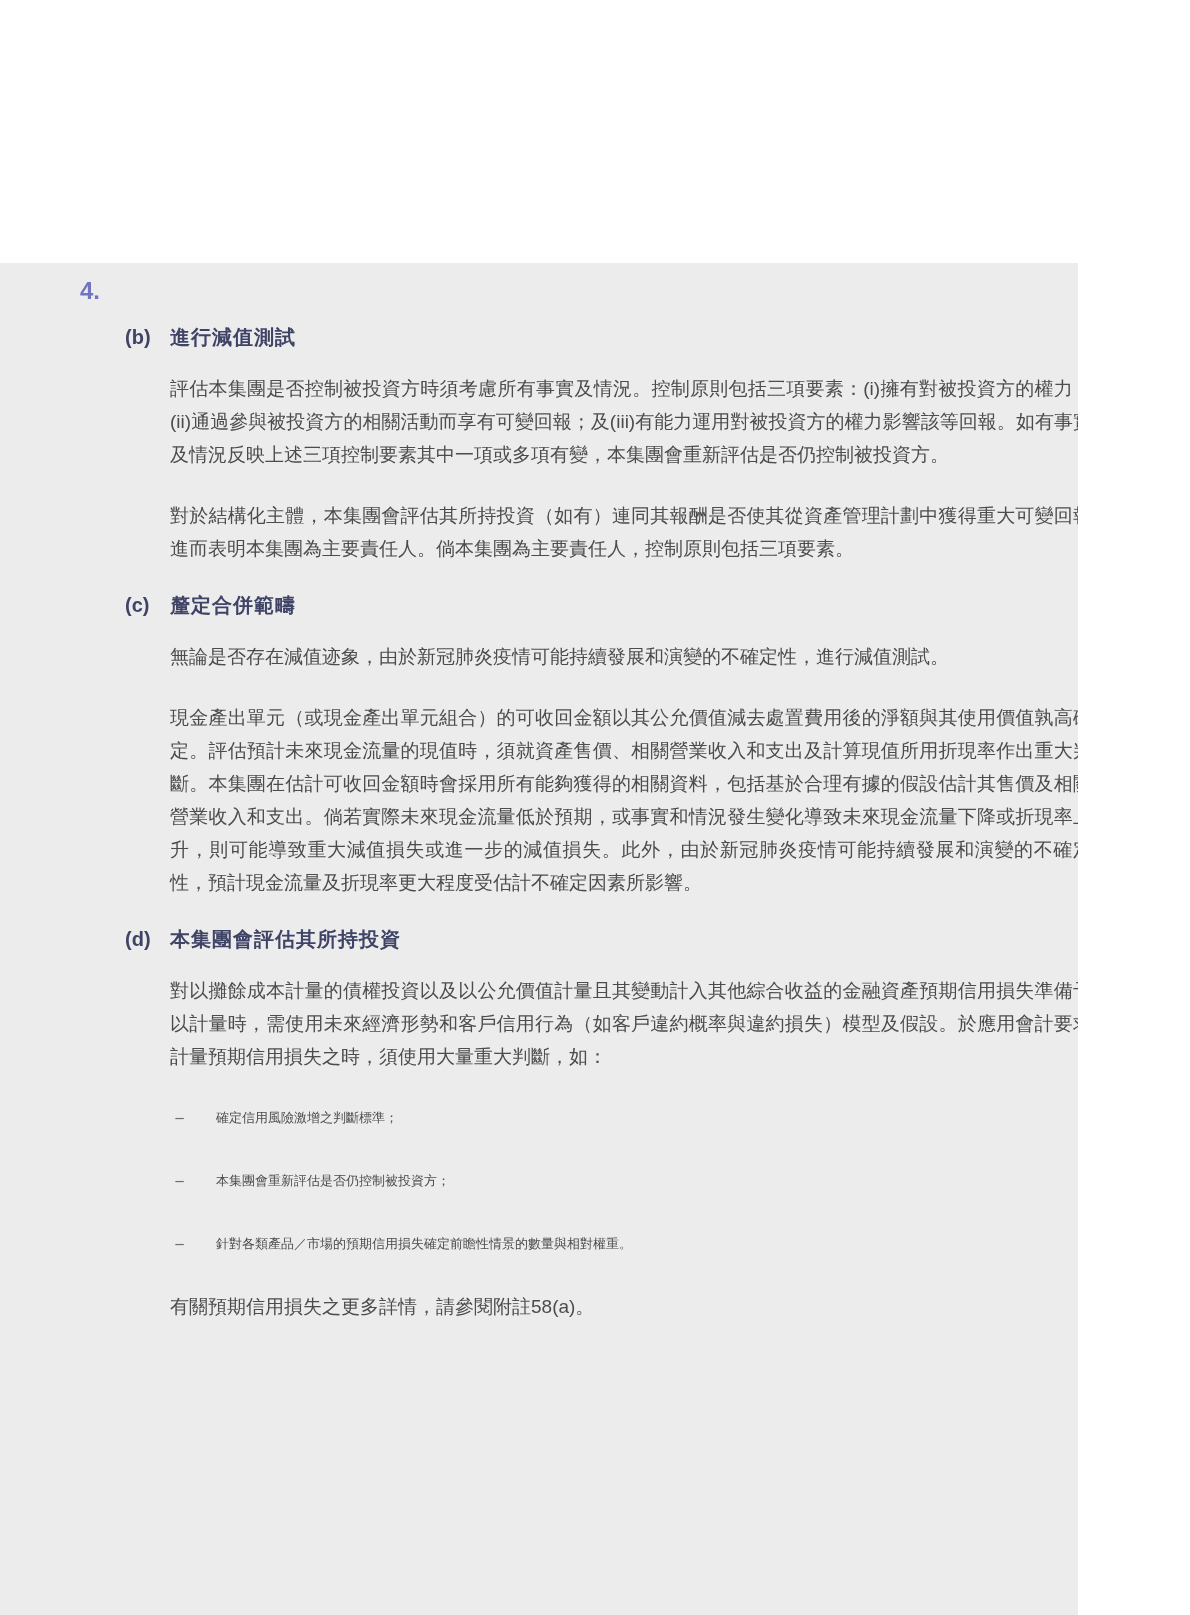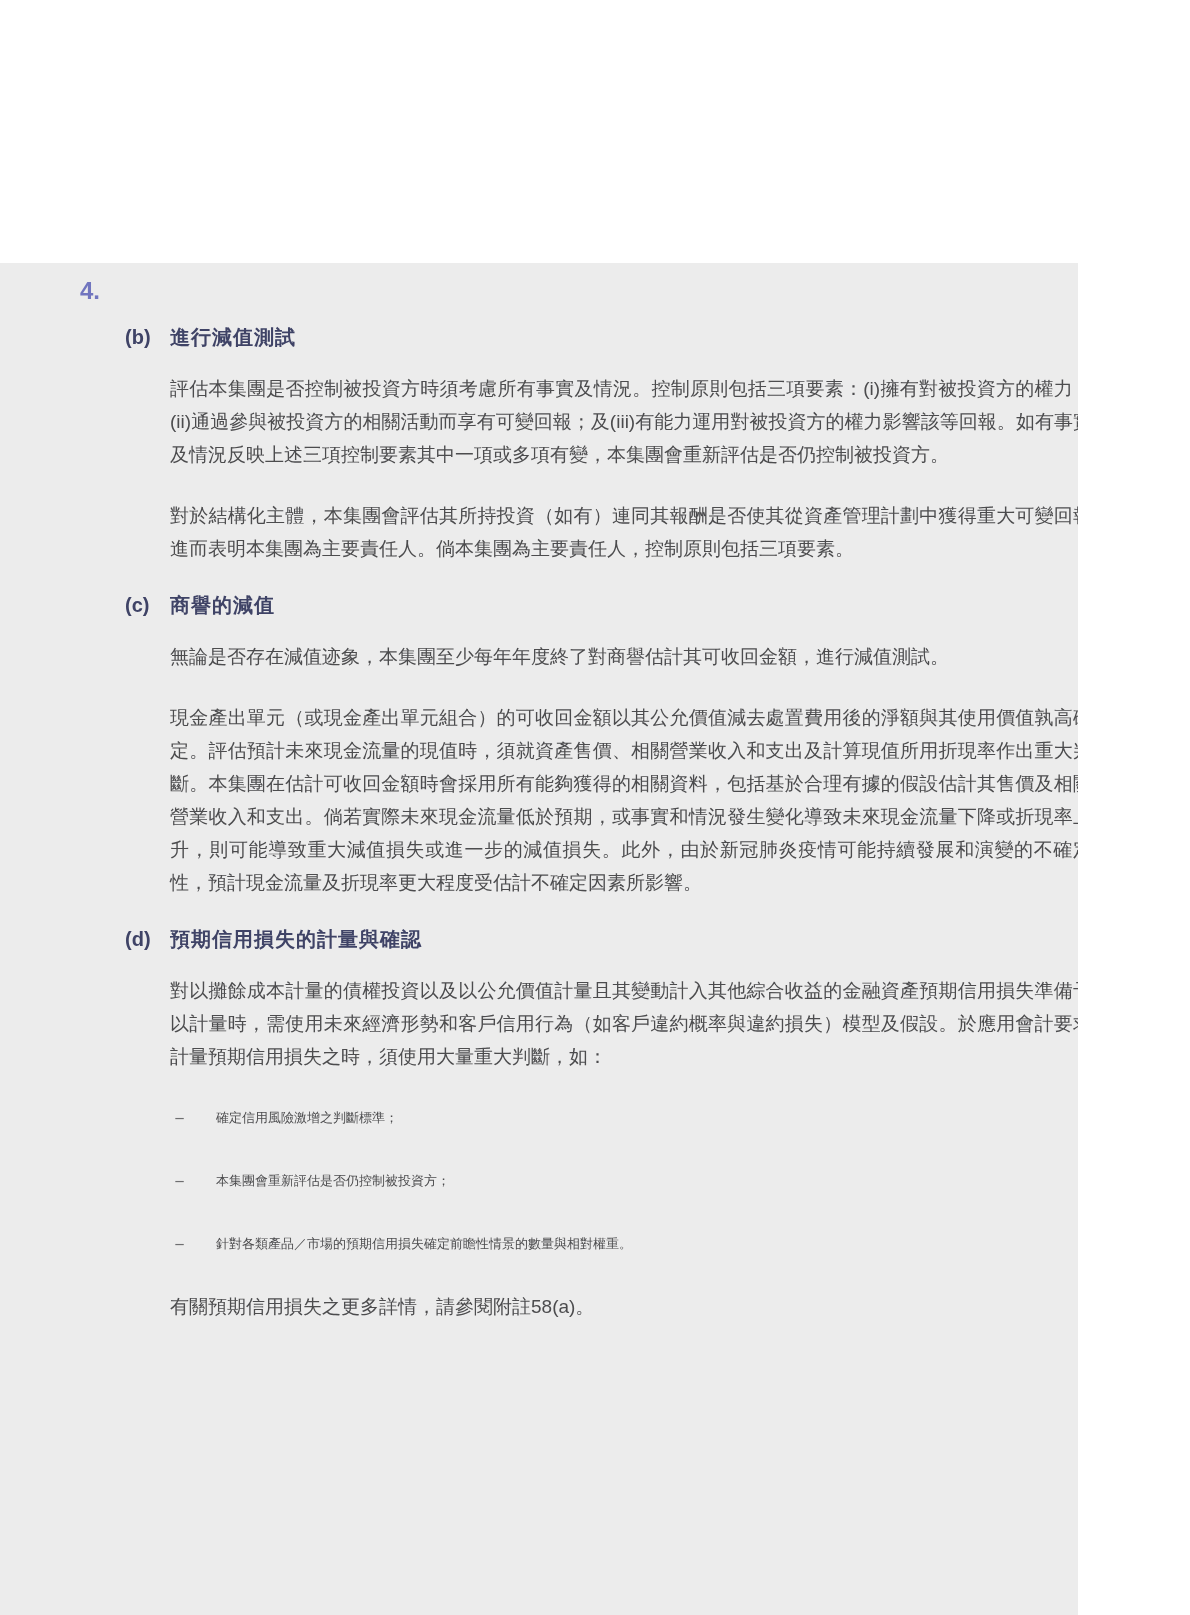--- a/index.html
+++ b/index.html
@@ -116,32 +116,32 @@
       </div>
       <div class="sub-body">
         <p class="para">評估本集團是否控制被投資方時須考慮所有事實及情況。控制原則包括三項要素：(i)擁有對被投資方的權力；(ii)通過參與被投資方的相關活動而享有可變回報；及(iii)有能力運用對被投資方的權力影響該等回報。如有事實及情況反映上述三項控制要素其中一項或多項有變，本集團會重新評估是否仍控制被投資方。</p>
         <p class="para">對於結構化主體，本集團會評估其所持投資（如有）連同其報酬是否使其從資產管理計劃中獲得重大可變回報進而表明本集團為主要責任人。倘本集團為主要責任人，控制原則包括三項要素。</p>
       </div>
     </div>
 
     <div class="subsection">
       <div class="sub-head">
         <span class="sub-label">(c)</span>
-        <span>商譽的減值</span>
+        <span>釐定合併範疇</span>
       </div>
       <div class="sub-body">
-        <p class="para">無論是否存在減值迹象，本集團至少每年年度終了對商譽估計其可收回金額，進行減值測試。</p>
+        <p class="para">無論是否存在減值迹象，由於新冠肺炎疫情可能持續發展和演變的不確定性，進行減值測試。</p>
         <p class="para">現金產出單元（或現金產出單元組合）的可收回金額以其公允價值減去處置費用後的淨額與其使用價值孰高確定。評估預計未來現金流量的現值時，須就資產售價、相關營業收入和支出及計算現值所用折現率作出重大判斷。本集團在估計可收回金額時會採用所有能夠獲得的相關資料，包括基於合理有據的假設估計其售價及相關營業收入和支出。倘若實際未來現金流量低於預期，或事實和情況發生變化導致未來現金流量下降或折現率上升，則可能導致重大減值損失或進一步的減值損失。此外，由於新冠肺炎疫情可能持續發展和演變的不確定性，預計現金流量及折現率更大程度受估計不確定因素所影響。</p>
       </div>
     </div>
 
     <div class="subsection">
       <div class="sub-head">
         <span class="sub-label">(d)</span>
-        <span>預期信用損失的計量與確認</span>
+        <span>本集團會評估其所持投資</span>
       </div>
       <div class="sub-body">
         <p class="para">對以攤餘成本計量的債權投資以及以公允價值計量且其變動計入其他綜合收益的金融資產預期信用損失準備予以計量時，需使用未來經濟形勢和客戶信用行為（如客戶違約概率與違約損失）模型及假設。於應用會計要求計量預期信用損失之時，須使用大量重大判斷，如：</p>
 
         <div class="bullet-row">
           <span class="bullet-marker">－</span>
           <span class="bullet-text">確定信用風險激增之判斷標準；</span>
         </div>
         <div class="bullet-row">
           <span class="bullet-marker">－</span>

